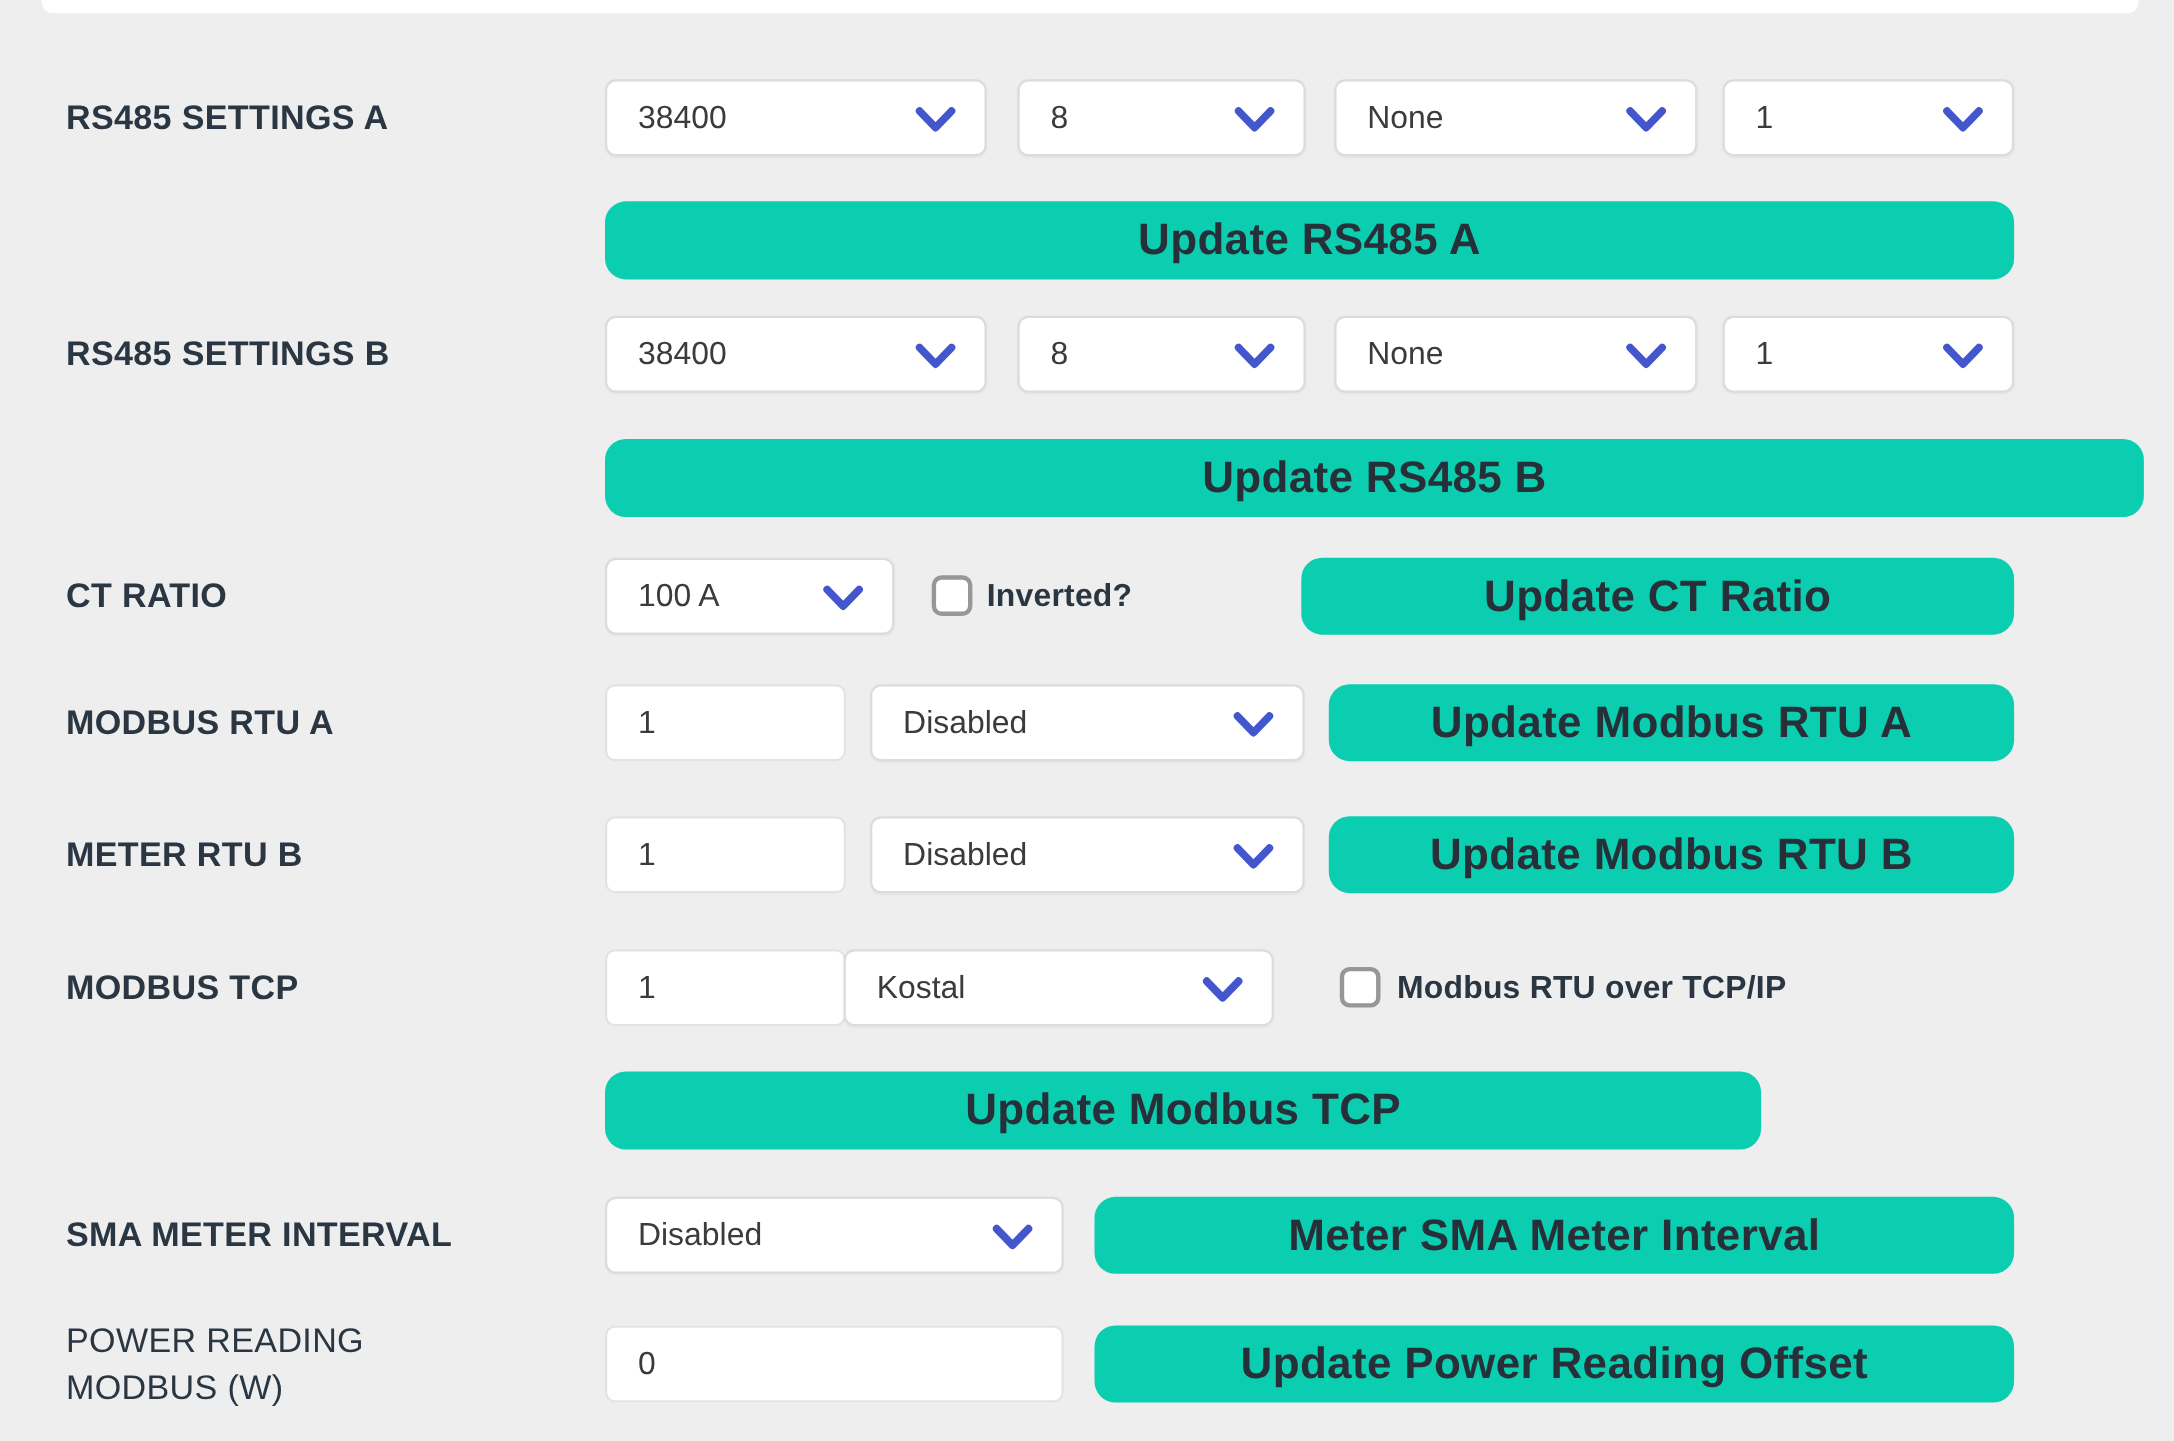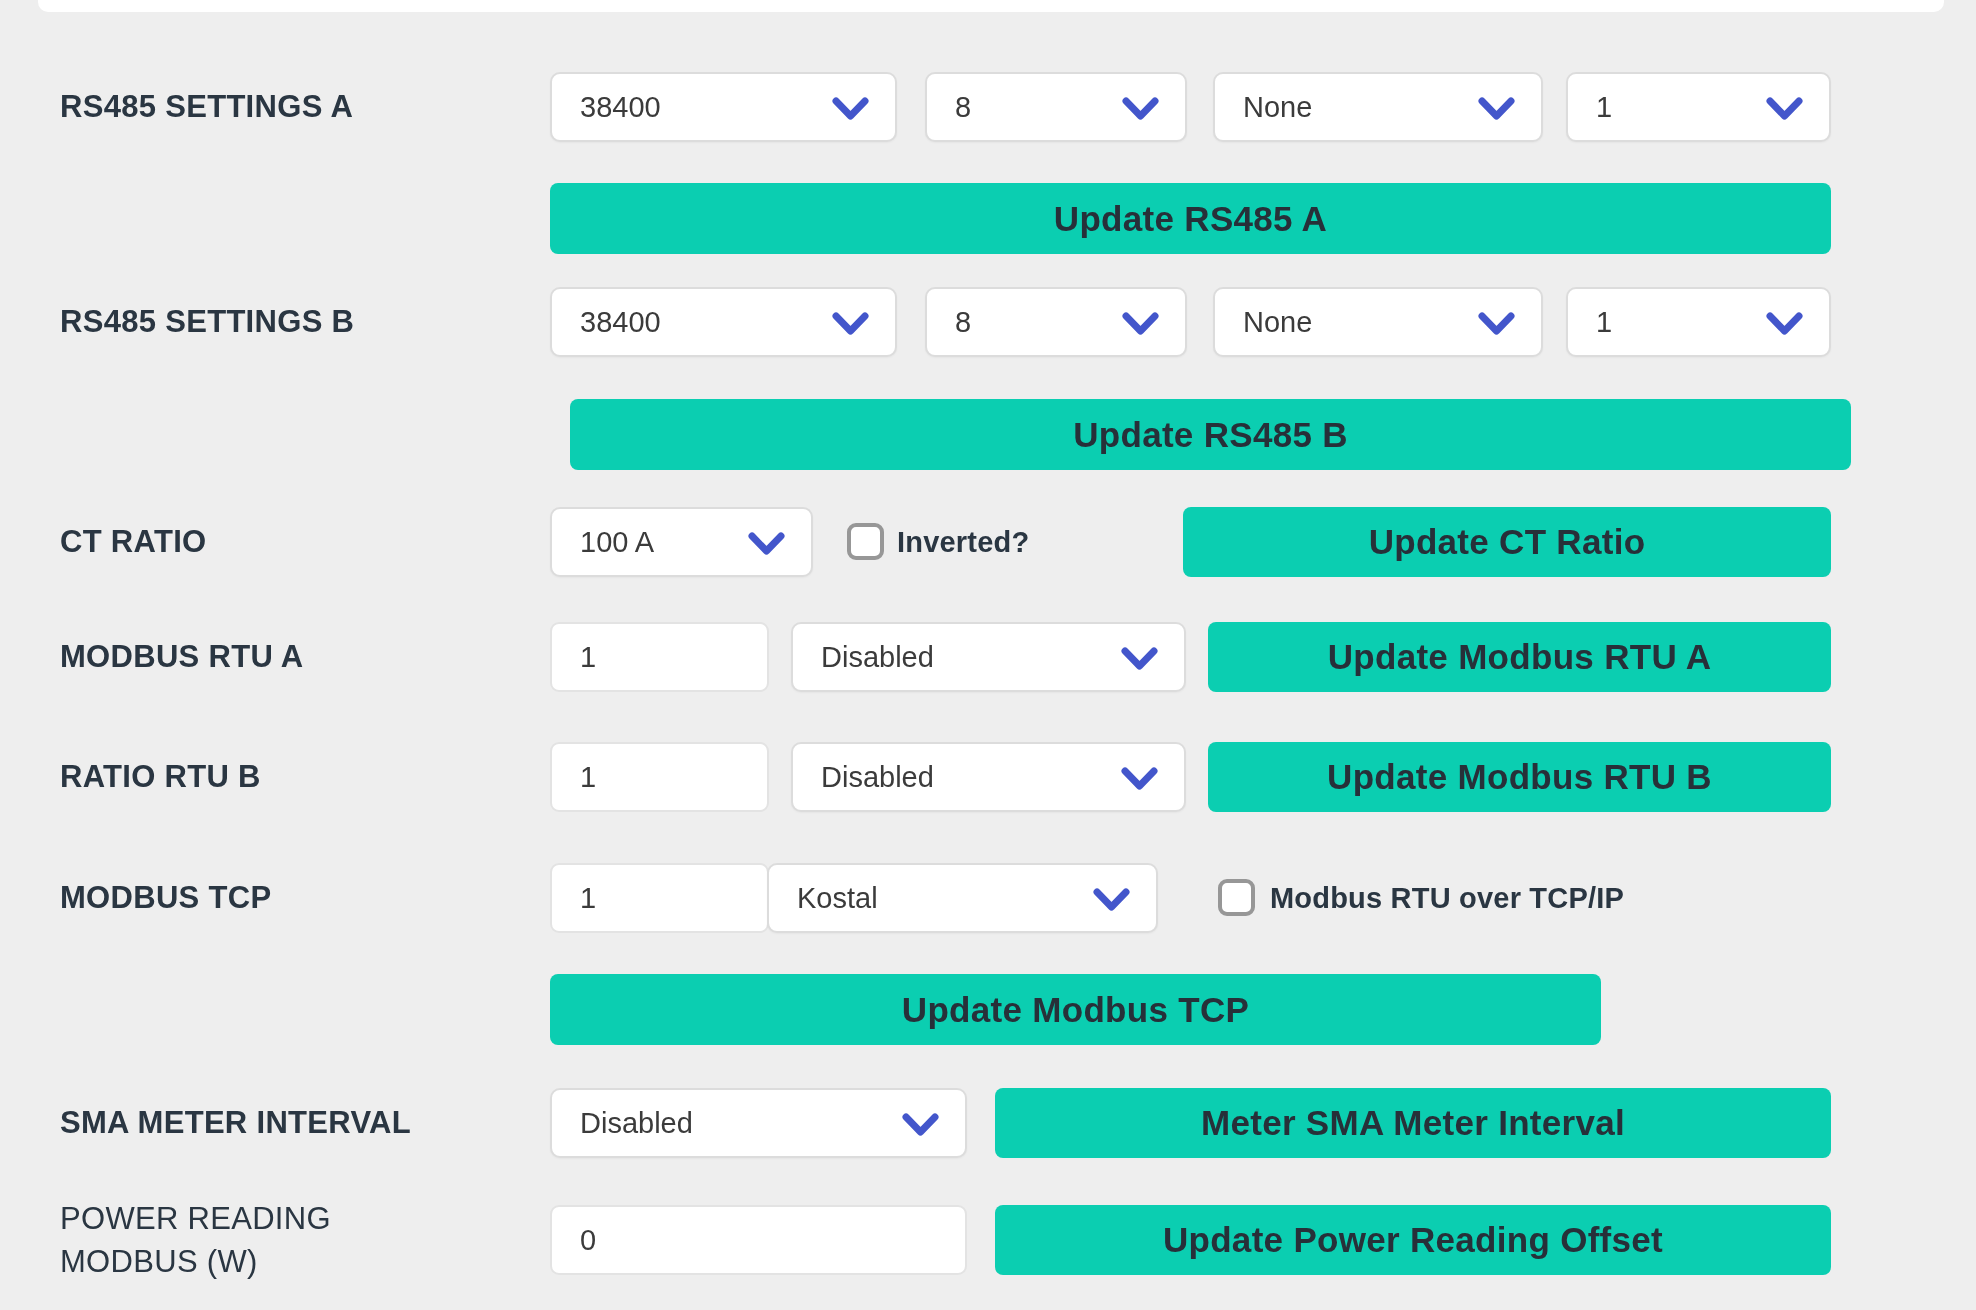--- a/index.html
+++ b/index.html
@@ -44,23 +44,23 @@
     position:absolute;height:70px;background:#FFFFFF;
     border:2px solid #E3E3E3;border-radius:9px;
     box-sizing:border-box;padding:0 26px 0 28px;
     font-size:29px;color:#3B3B3B;
     font-family:"Liberation Sans", sans-serif;
     outline:none;
   }
 
   .btn{
     position:absolute;height:70px;
-    background:#0BCEB1;border:none;border-radius:8px;
+    background:#0BCEB1;border:none;border-radius:19px;
     display:flex;align-items:center;justify-content:center;
-    font-size:35px;font-weight:700;color:#273039;letter-spacing:.3px;
+    font-size:40px;font-weight:700;color:#273039;letter-spacing:.3px;
     font-family:"Liberation Sans", sans-serif;
     cursor:pointer;white-space:nowrap;
   }
   .btn-tall{height:71px;}
 
   .checkbox{
     position:absolute;width:37px;height:37px;
     background:#FFFFFF;border:4px solid #979797;border-radius:9px;
     box-sizing:border-box;cursor:pointer;
   }
@@ -142,21 +142,21 @@
   </div>
   <div class="select" style="left:1566px;top:287px;width:265px">
     <span class="sel-val">1</span>
     <span class="chev">
         <svg width="37" height="24" viewBox="0 0 37 24">
           <path d="M4 4 L18.5 19 L33 4" fill="none" stroke="#4356CB" stroke-width="7" stroke-linecap="round" stroke-linejoin="round"></path>
         </svg>
       </span>
   </div>
 
-  <button class="btn btn-tall" style="left:570px;top:399px;width:1281px">Update RS485 B</button>
+  <button class="btn btn-tall" style="left:550px;top:399px;width:1399px">Update RS485 B</button>
 
   <div class="lbl" style="top:507px">CT RATIO</div>
 
   <div class="select" style="left:550px;top:507px;width:263px">
     <span class="sel-val">100 A</span>
     <span class="chev">
         <svg width="37" height="24" viewBox="0 0 37 24">
           <path d="M4 4 L18.5 19 L33 4" fill="none" stroke="#4356CB" stroke-width="7" stroke-linecap="round" stroke-linejoin="round"></path>
         </svg>
       </span>
@@ -175,21 +175,21 @@
     <span class="sel-val">Disabled</span>
     <span class="chev">
         <svg width="37" height="24" viewBox="0 0 37 24">
           <path d="M4 4 L18.5 19 L33 4" fill="none" stroke="#4356CB" stroke-width="7" stroke-linecap="round" stroke-linejoin="round"></path>
         </svg>
       </span>
   </div>
 
   <button class="btn" style="left:1208px;top:622px;width:623px">Update Modbus RTU A</button>
 
-  <div class="lbl" style="top:742px">RATIO RTU B</div>
+  <div class="lbl" style="top:742px">METER RTU B</div>
 
   <input class="tinput" type="text" style="left: 550px; top: 742px; width: 219px;" value="1">
 
   <div class="select" style="left:791px;top:742px;width:395px">
     <span class="sel-val">Disabled</span>
     <span class="chev">
         <svg width="37" height="24" viewBox="0 0 37 24">
           <path d="M4 4 L18.5 19 L33 4" fill="none" stroke="#4356CB" stroke-width="7" stroke-linecap="round" stroke-linejoin="round"></path>
         </svg>
       </span>

